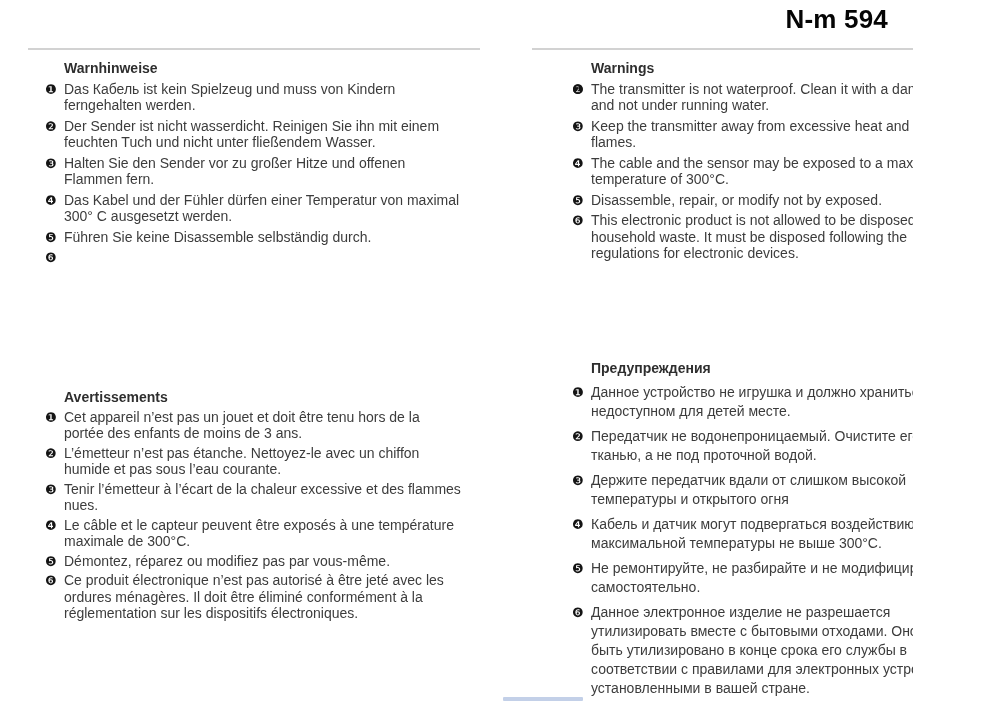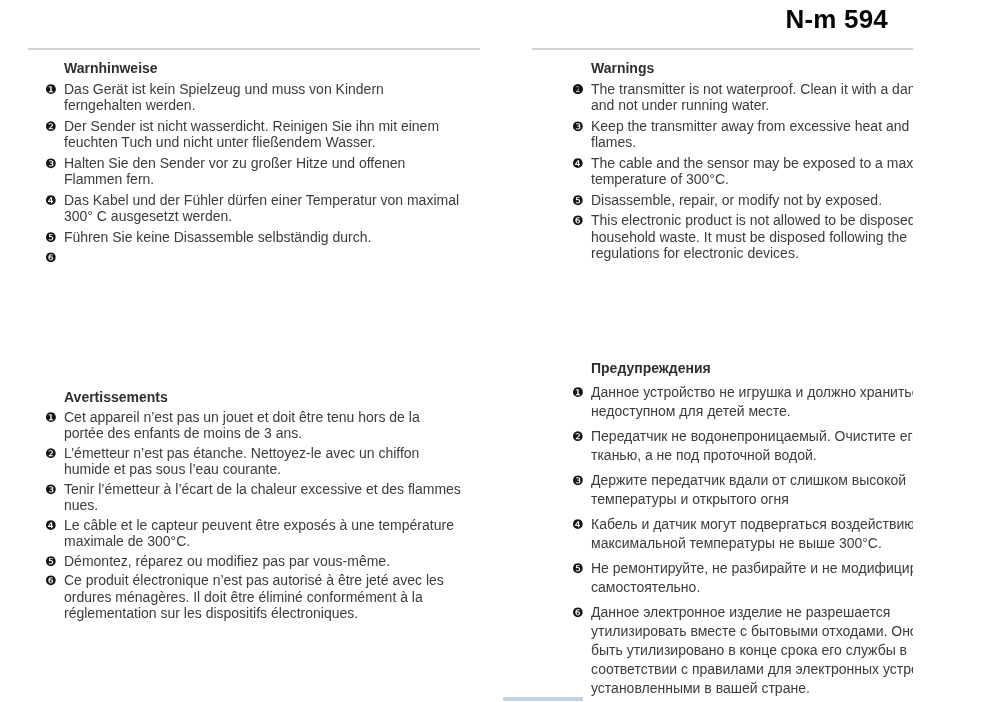--- a/index.html
+++ b/index.html
@@ -41,21 +41,21 @@
 
   <div class="doc-code">N-m 594</div>
 
   <div class="rule rule-left"></div>
   <div class="rule rule-right"></div>
 
   <div class="section sec-de">
     <div class="heading">Warnhinweise</div>
     <div class="item">
       <span class="marker">❶</span>
-      <span class="text">Das Gerät ist kein Spielzeug und muss von Kindern
+      <span class="text">Das Кабель ist kein Spielzeug und muss von Kindern
 ferngehalten werden.</span>
     </div>
     <div class="item">
       <span class="marker">❷</span>
       <span class="text">Der Sender ist nicht wasserdicht. Reinigen Sie ihn mit einem
 feuchten Tuch und nicht unter fließendem Wasser.</span>
     </div>
     <div class="item">
       <span class="marker">❸</span>
       <span class="text">Halten Sie den Sender vor zu großer Hitze und offenen

